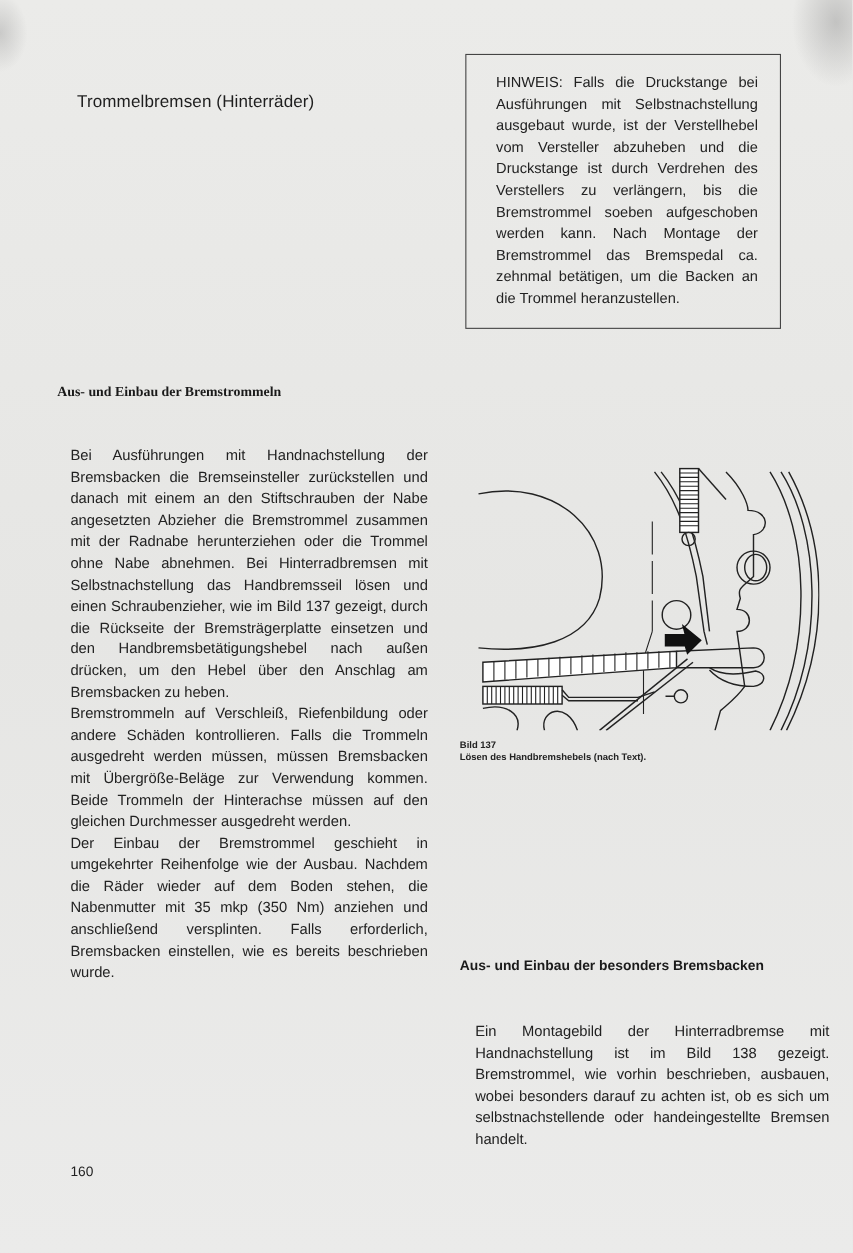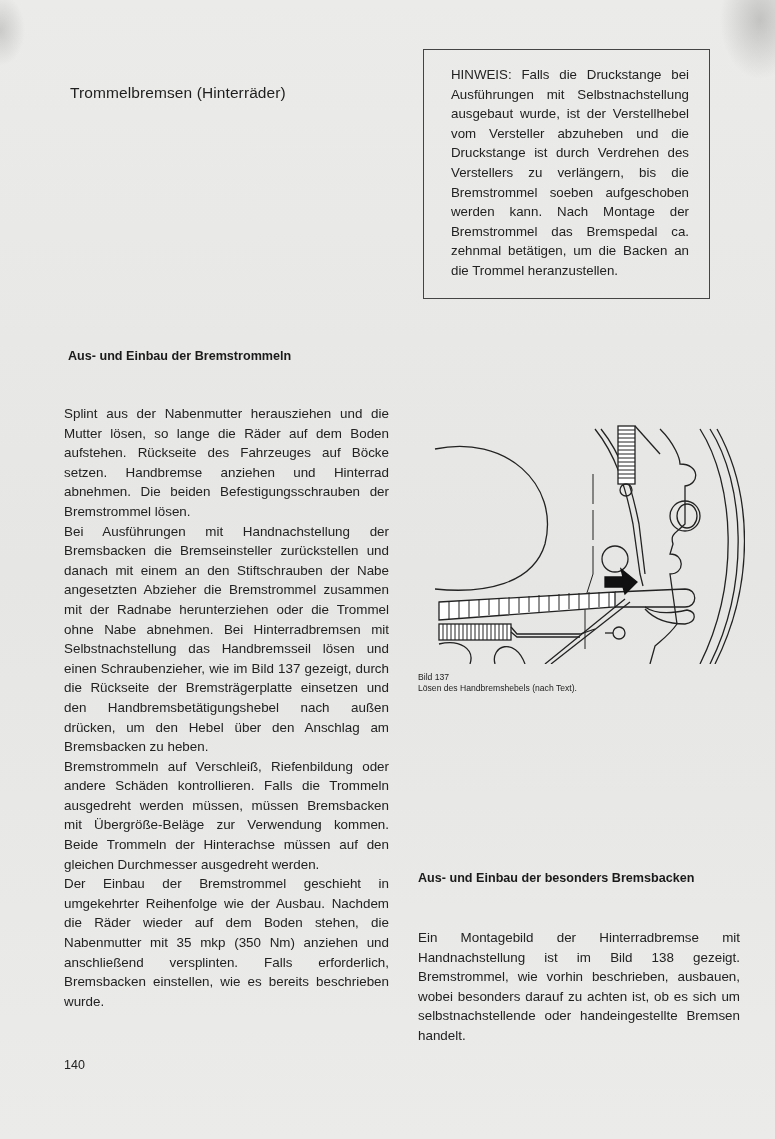--- a/index.html
+++ b/index.html
@@ -33,41 +33,40 @@
   }
   .body-text {
     position: absolute; font-size: 13.4px; line-height: 19.6px; text-align: justify; color: #222;
     hyphens: manual;
   }
   .body-text p { margin: 0; }
   .figure {
     position: absolute; left: 415px; top: 424px; width: 330px; height: 240px;
   }
   .fig-caption {
-    position: absolute; left: 418px; top: 672px; font-size: 8.6px; line-height: 11px; font-weight: normal; color: #222;
+    position: absolute; left: 418px; top: 672px; font-size: 8.6px; line-height: 11px; font-weight: bold; color: #222;
   }
   .page-number {
     position: absolute; left: 64px; top: 1058px; font-size: 12.5px; color: #222;
   }
 </style>
 </head>
 <body>
 
 <div class="page-bg"></div>
 
 <div class="page-title">Trommelbremsen (Hinterräder)</div>
 
 <div class="note-box">
   <div class="note-text">HINWEIS: Falls die Druckstange bei Ausführungen mit Selbstnachstellung ausgebaut wurde, ist der Verstellhebel vom Versteller abzuheben und die Druckstange ist durch Verdrehen des Verstellers zu verlängern, bis die Bremstrommel soeben aufgeschoben werden kann. Nach Montage der Bremstrommel das Bremspedal ca. zehnmal betätigen, um die Backen an die Trommel heranzustellen.</div>
 </div>
 
-<div class="section-heading" style="left:68px; top:349px;">Aus- und Einbau der Bremstrommeln</div>
+<div class="section-heading" style="left:52px; top:349px;font-family:Liberation Serif, serif;">Aus- und Einbau der Bremstrommeln</div>
 
 <div class="body-text" style="left:64px; top:404px; width:325px;">
-  <p>Splint aus der Nabenmutter herausziehen und die Mutter lösen, so lange die Räder auf dem Boden aufstehen. Rückseite des Fahrzeuges auf Böcke setzen. Handbremse anziehen und Hinterrad abnehmen. Die beiden Befestigungsschrauben der Bremstrommel lösen.</p>
   <p>Bei Ausführungen mit Handnachstellung der Bremsbacken die Bremseinsteller zurückstellen und danach mit einem an den Stiftschrauben der Nabe angesetzten Abzieher die Bremstrommel zusammen mit der Radnabe herunterziehen oder die Trommel ohne Nabe abnehmen. Bei Hinterradbremsen mit Selbstnachstellung das Handbremsseil lösen und einen Schraubenzieher, wie im Bild 137 gezeigt, durch die Rückseite der Bremsträgerplatte einsetzen und den Handbremsbetätigungshebel nach außen drücken, um den Hebel über den Anschlag am Bremsbacken zu heben.</p>
   <p>Bremstrommeln auf Verschleiß, Riefenbildung oder andere Schäden kontrollieren. Falls die Trommeln ausgedreht werden müssen, müssen Bremsbacken mit Übergröße-Beläge zur Verwendung kommen. Beide Trommeln der Hinterachse müssen auf den gleichen Durchmesser ausgedreht werden.</p>
   <p>Der Einbau der Bremstrommel geschieht in umgekehrter Reihenfolge wie der Ausbau. Nachdem die Räder wieder auf dem Boden stehen, die Nabenmutter mit 35 mkp (350 Nm) anziehen und anschließend versplinten. Falls erforderlich, Bremsbacken einstellen, wie es bereits beschrieben wurde.</p>
 </div>
 
 <div class="figure">
   <svg width="330" height="240" viewBox="0 0 330 240" fill="none" stroke="#222" stroke-width="1.3">
 
     <path d="M20 25 C 90 10, 145 60, 130 120 C 118 160, 70 170, 20 165"></path>
 
@@ -122,17 +121,17 @@
   </svg>
 </div>
 
 <div class="fig-caption">
   <div>Bild 137</div>
   <div>Lösen des Handbremshebels (nach Text).</div>
 </div>
 
 <div class="section-heading" style="left:418px; top:871px;">Aus- und Einbau der besonders Bremsbacken</div>
 
-<div class="body-text" style="left:418px; top:928px; width:322px;">
+<div class="body-text" style="left:432px; top:928px; width:322px;">
   <p>Ein Montagebild der Hinterradbremse mit Handnachstellung ist im Bild 138 gezeigt. Bremstrommel, wie vorhin beschrieben, ausbauen, wobei besonders darauf zu achten ist, ob es sich um selbstnachstellende oder handeingestellte Bremsen handelt.</p>
 </div>
 
-<div class="page-number">140</div>
+<div class="page-number">160</div>
 
 </body></html>

